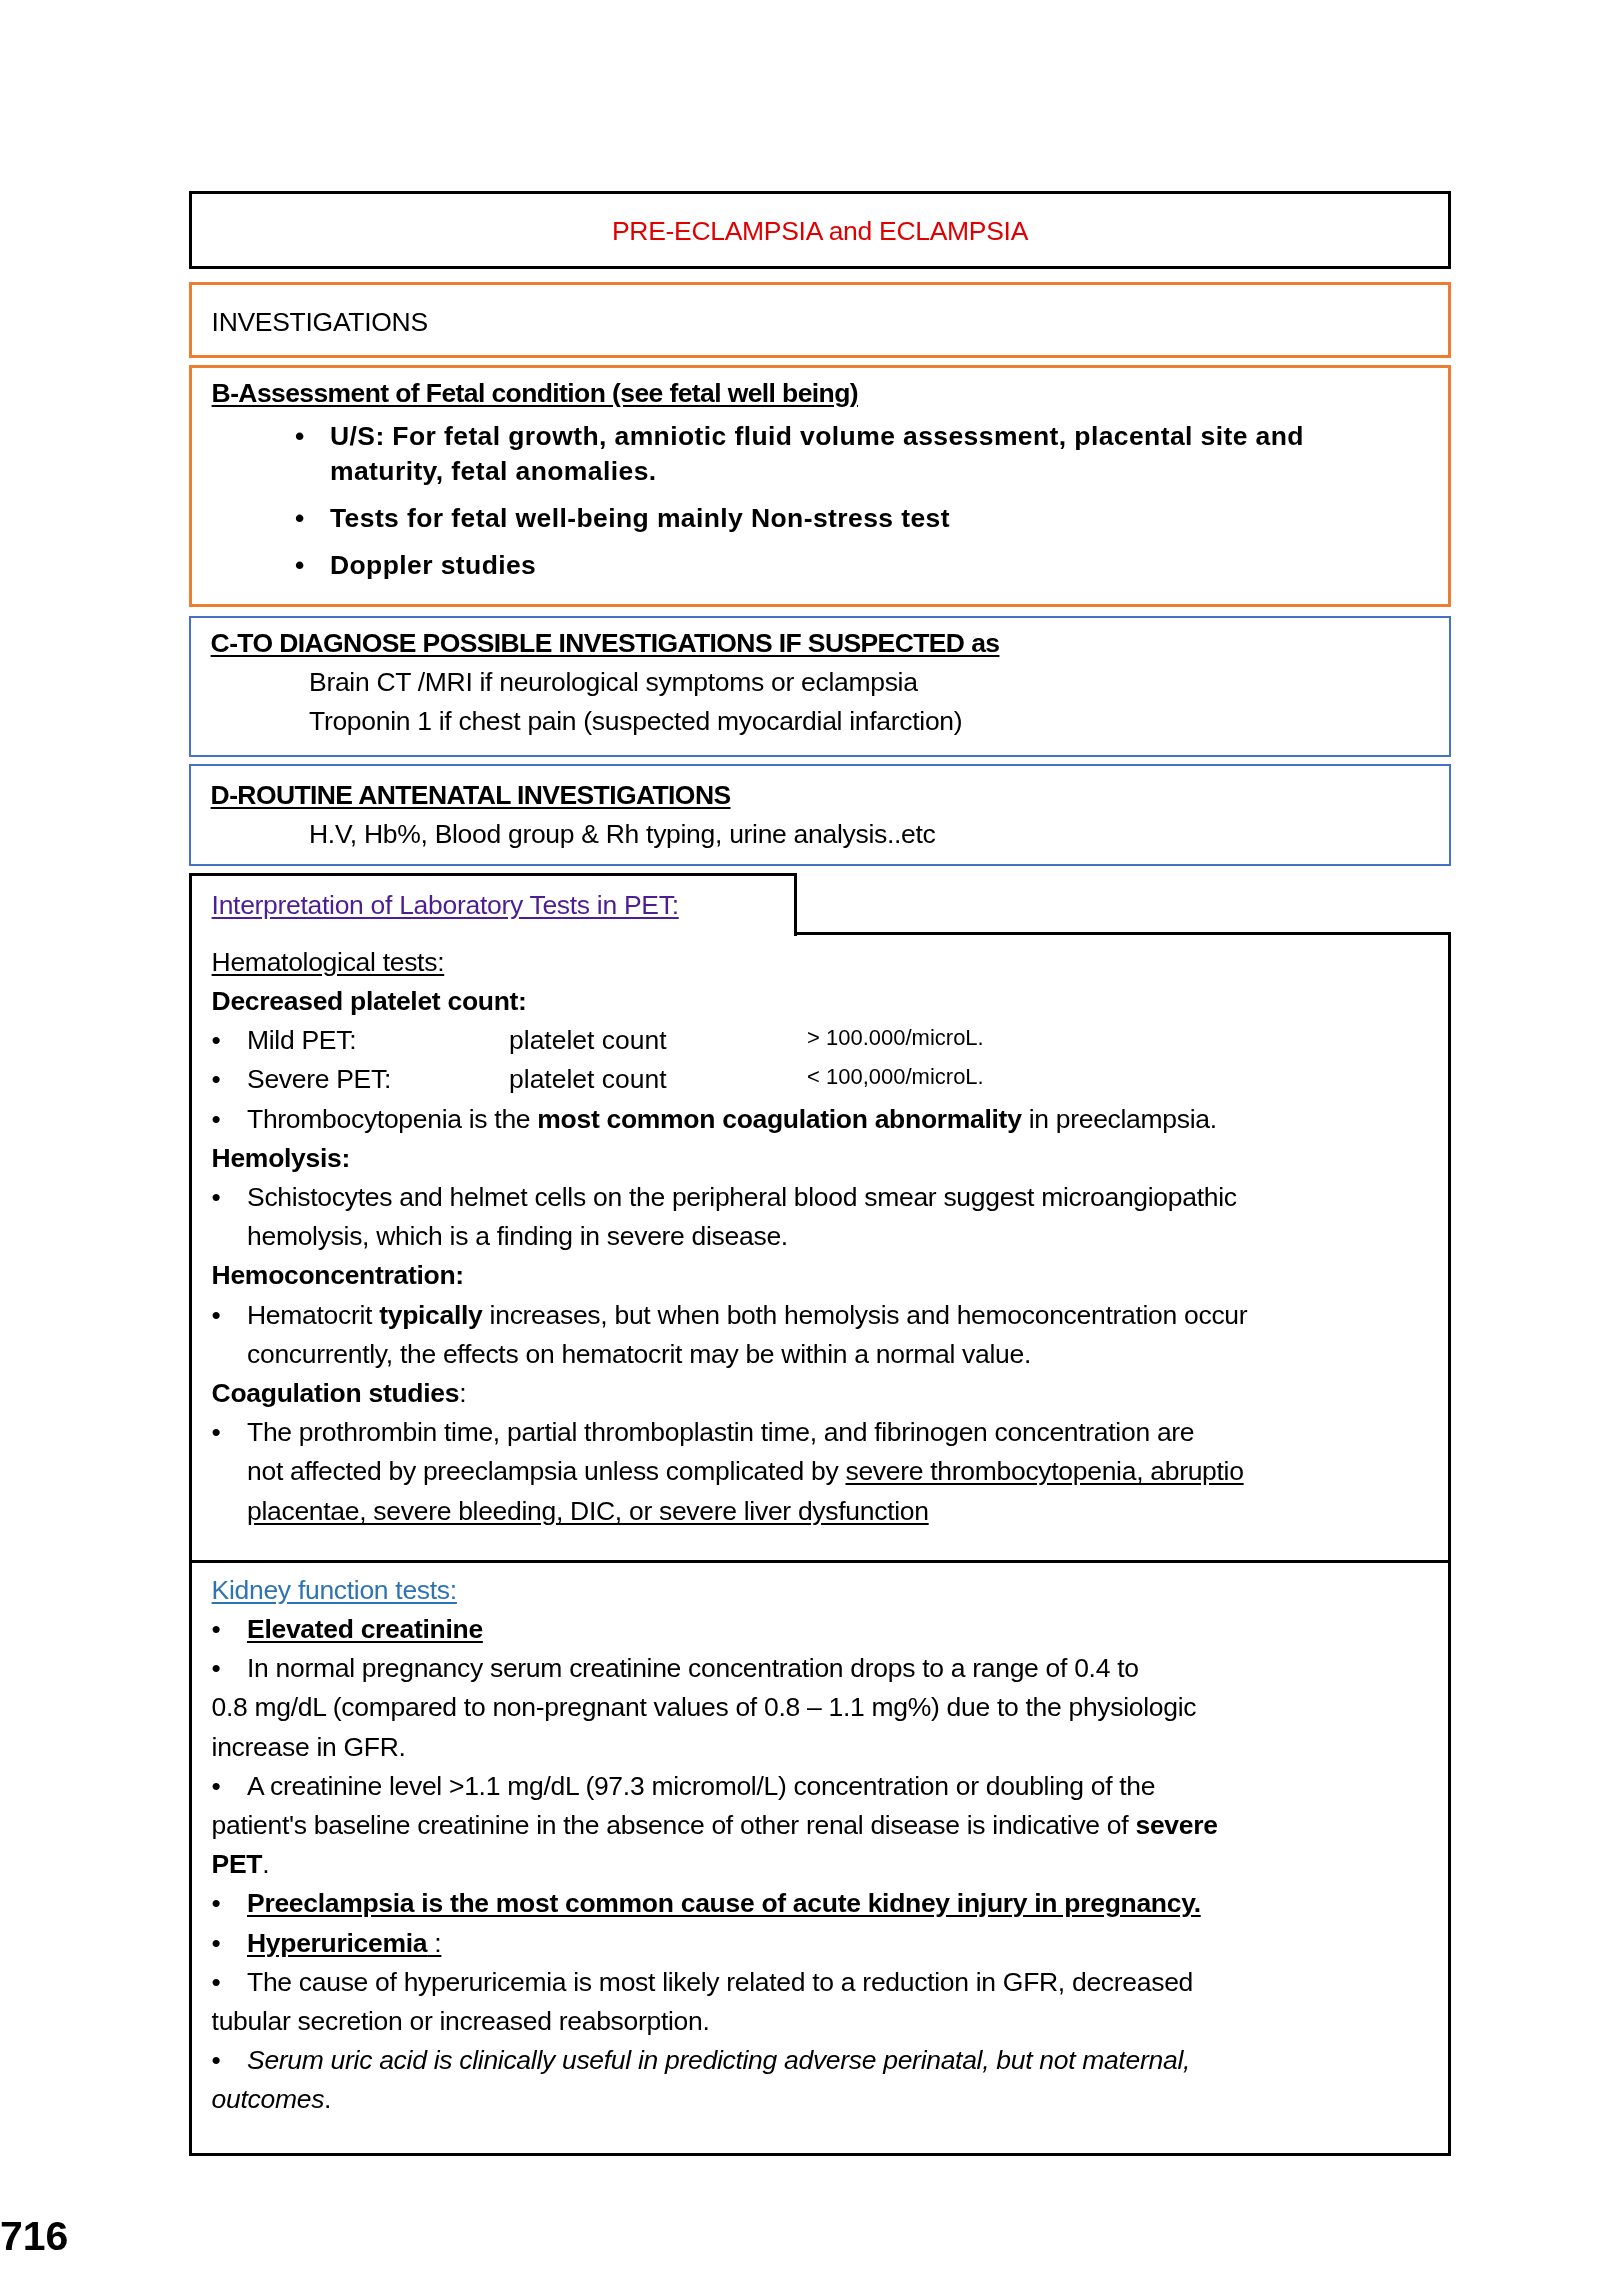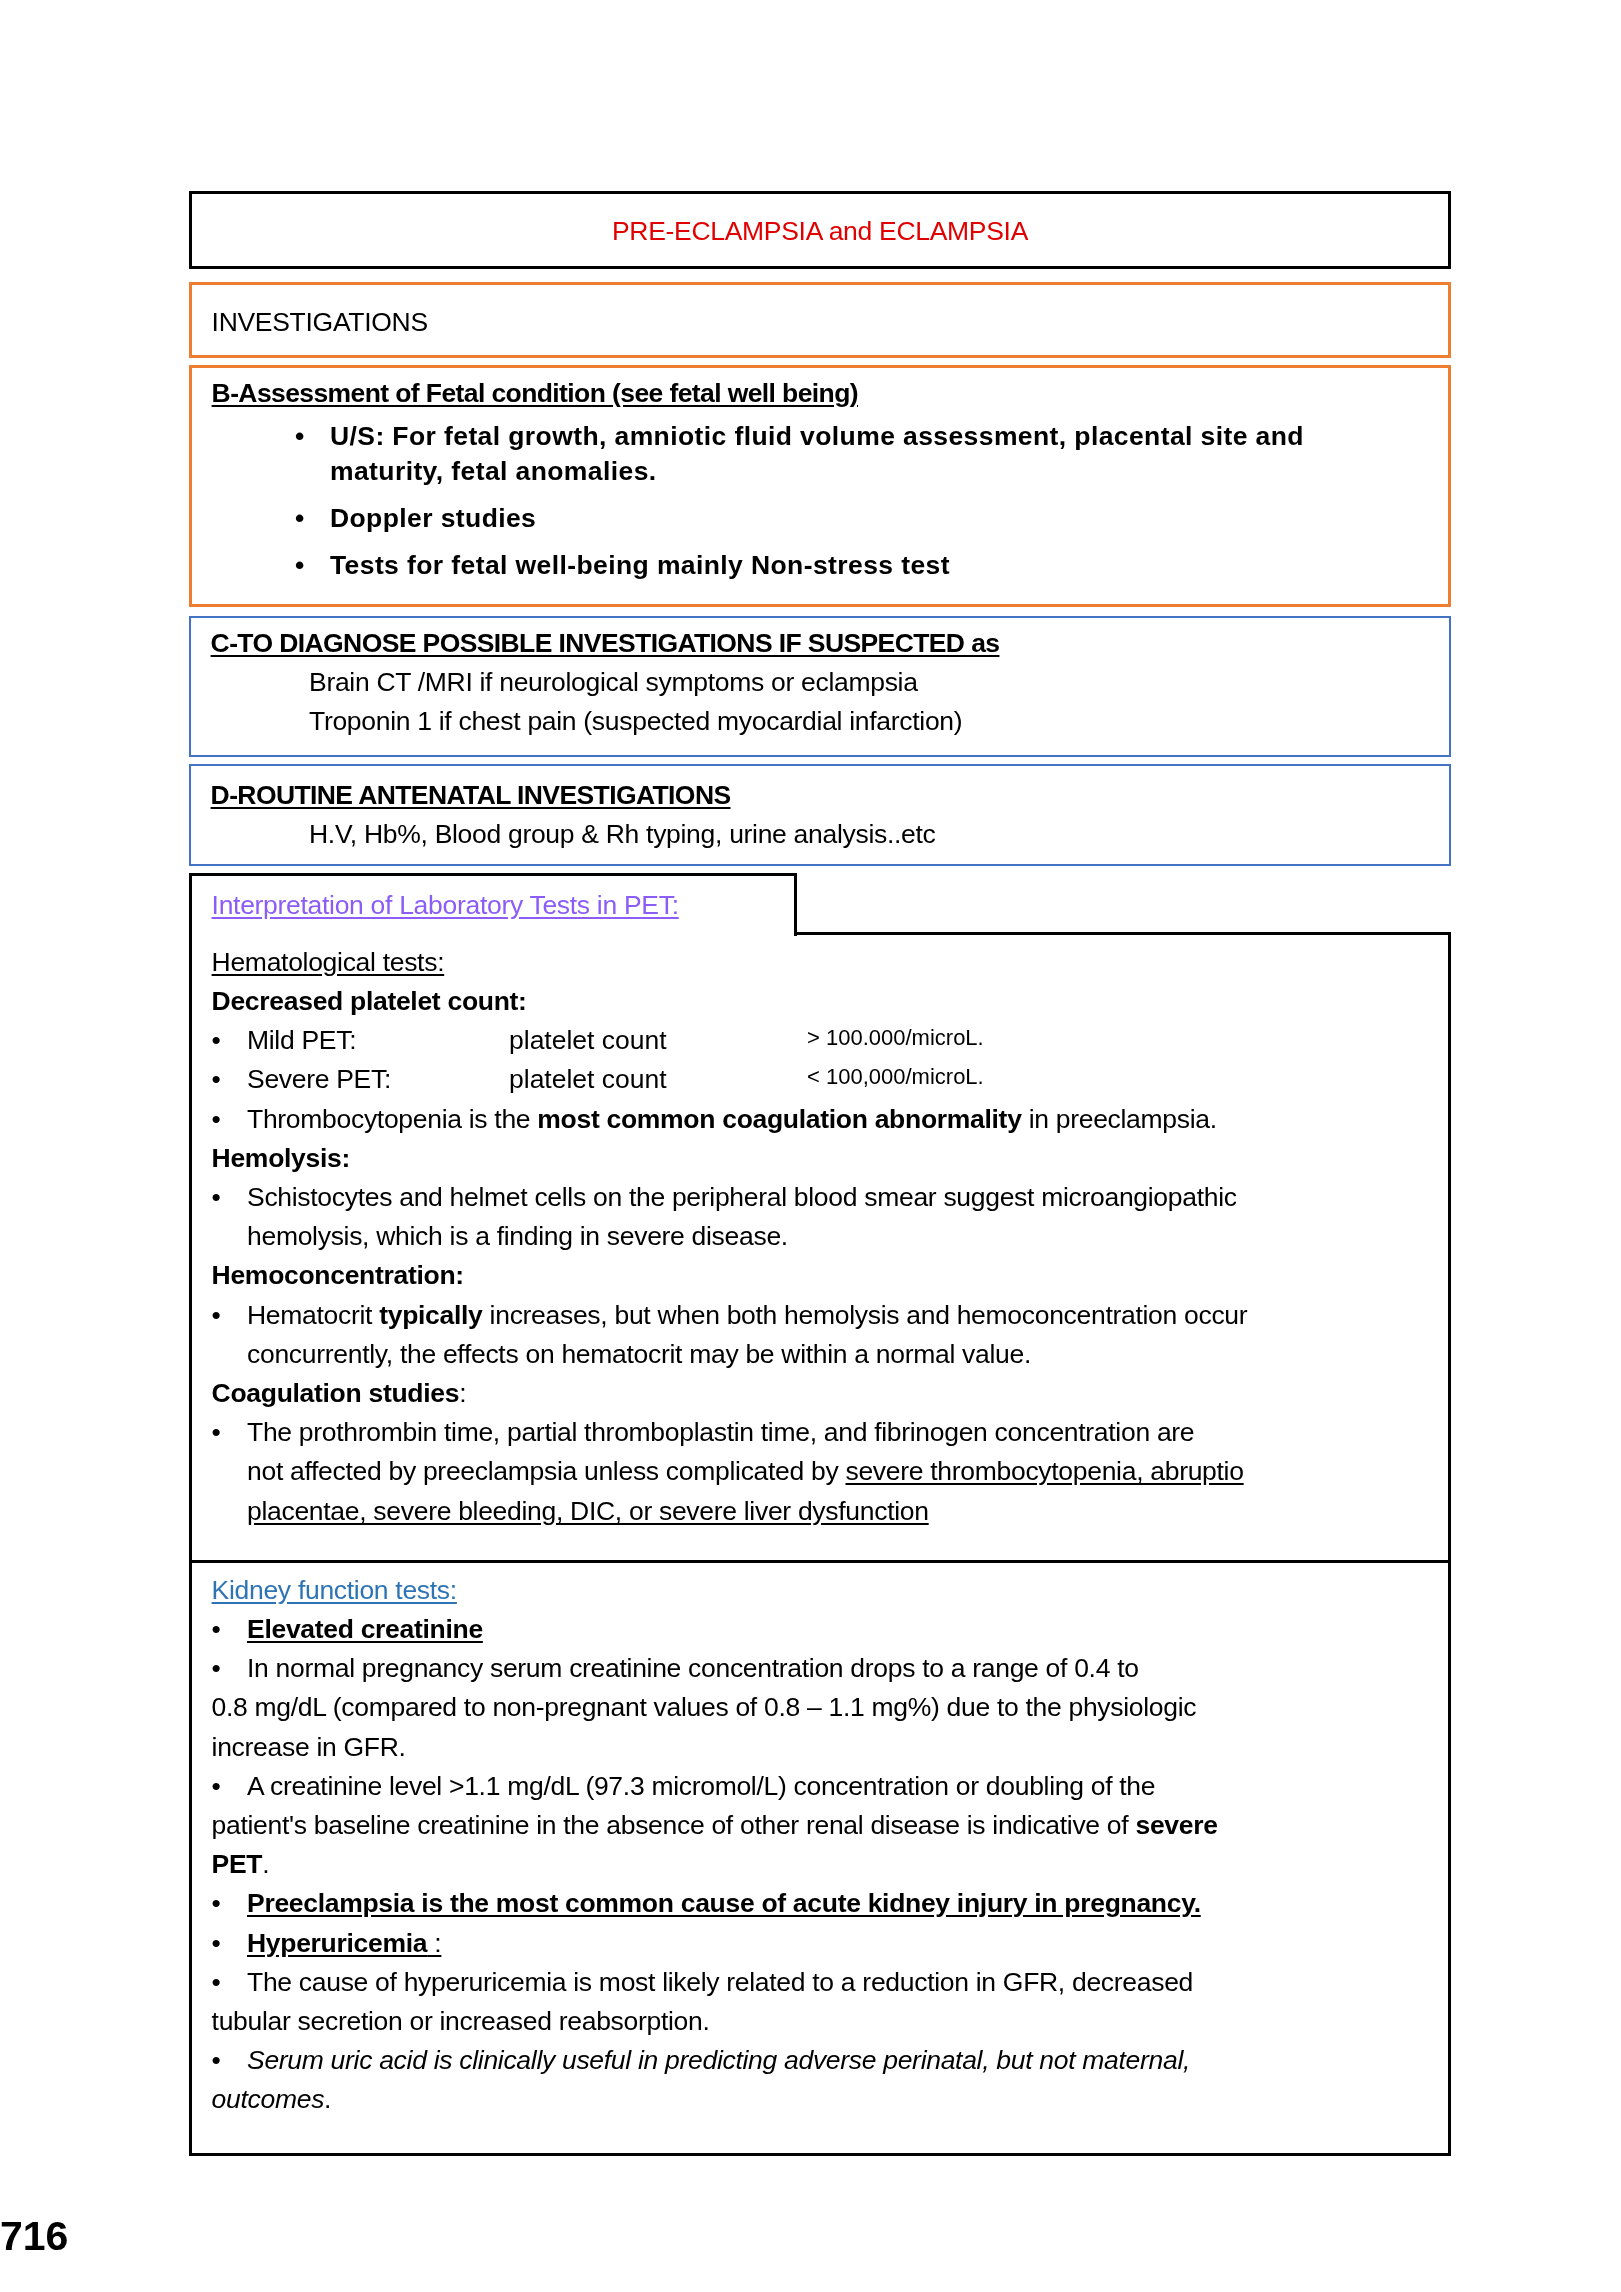--- a/index.html
+++ b/index.html
@@ -30,21 +30,21 @@
   #fetal-box li::before { content: "\2022"; position: absolute; left: 0; top: 0; }
 
   #complications-box { left: 189px; top: 616px; width: 1262px; height: 141px; }
   #complications-box .sec-head { top: 9.8px; }
   .indent-line { position: absolute; left: 118px; font-size: 26.5px; letter-spacing: -0.3px; }
 
   #routine-box { left: 189px; top: 764px; width: 1262px; height: 102px; padding-left: 16px; }
   #routine-box .sec-head { top: 13.7px; }
 
   #interp-tab { left: 189px; top: 873px; width: 608px; height: 63px; border: 3.9px solid #000; z-index: 2; border-bottom: none; }
-  #interp-tab .t { position: absolute; left: 19.6px; top: 13.7px; color: #8b5cf6; font-size: 26.5px; text-decoration: underline; letter-spacing: -0.3px; text-underline-offset: 2.9px; }
+  #interp-tab .t { position: absolute; left: 19.6px; top: 13.7px; color: #4c1d95; font-size: 26.5px; text-decoration: underline; letter-spacing: -0.3px; text-underline-offset: 2.9px; }
 
   #hema-box { left: 189px; top: 932px; width: 1262px; height: 632px; }
   #kidney-box { left: 189px; top: 1560px; width: 1262px; height: 596px; }
 
   .line { position: absolute; left: 19.6px; font-size: 26.5px; white-space: nowrap; letter-spacing: -0.3px; }
   .bold { font-weight: bold; }
   .u { text-decoration: underline; text-underline-offset: 2.9px; }
   .link { color: #2e74b5; text-decoration: underline; text-underline-offset: 2.9px; }
   .bul { position: absolute; left: 19.6px; font-size: 26.5px; }
   .btext { position: absolute; left: 55px; font-size: 26.5px; white-space: nowrap; letter-spacing: -0.3px; }
@@ -62,22 +62,22 @@
 </div>
 
 <div id="investigations-box" class="box orange">
   <div class="t">INVESTIGATIONS</div>
 </div>
 
 <div id="fetal-box" class="box orange">
   <div class="sec-head">B-Assessment of Fetal condition (see fetal well being)</div>
   <ul>
     <li>U/S: For fetal growth, amniotic fluid volume assessment, placental site and maturity, fetal anomalies.</li>
+    <li>Tests for fetal well-being mainly Non-stress test</li>
     <li>Doppler studies</li>
-    <li>Tests for fetal well-being mainly Non-stress test</li>
   </ul>
 </div>
 
 <div id="complications-box" class="box blue">
   <div class="sec-head">C-TO DIAGNOSE POSSIBLE INVESTIGATIONS IF SUSPECTED as</div>
   <div class="indent-line" style="top:49px">Brain CT /MRI if neurological symptoms or eclampsia</div>
   <div class="indent-line" style="top:88px">Troponin 1 if chest pain (suspected myocardial infarction)</div>
 </div>
 
 <div id="routine-box" class="box blue">

